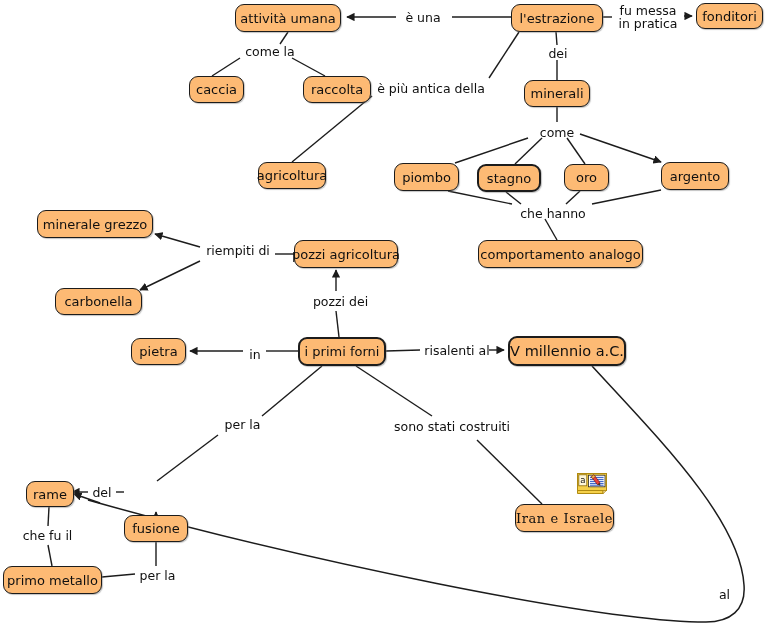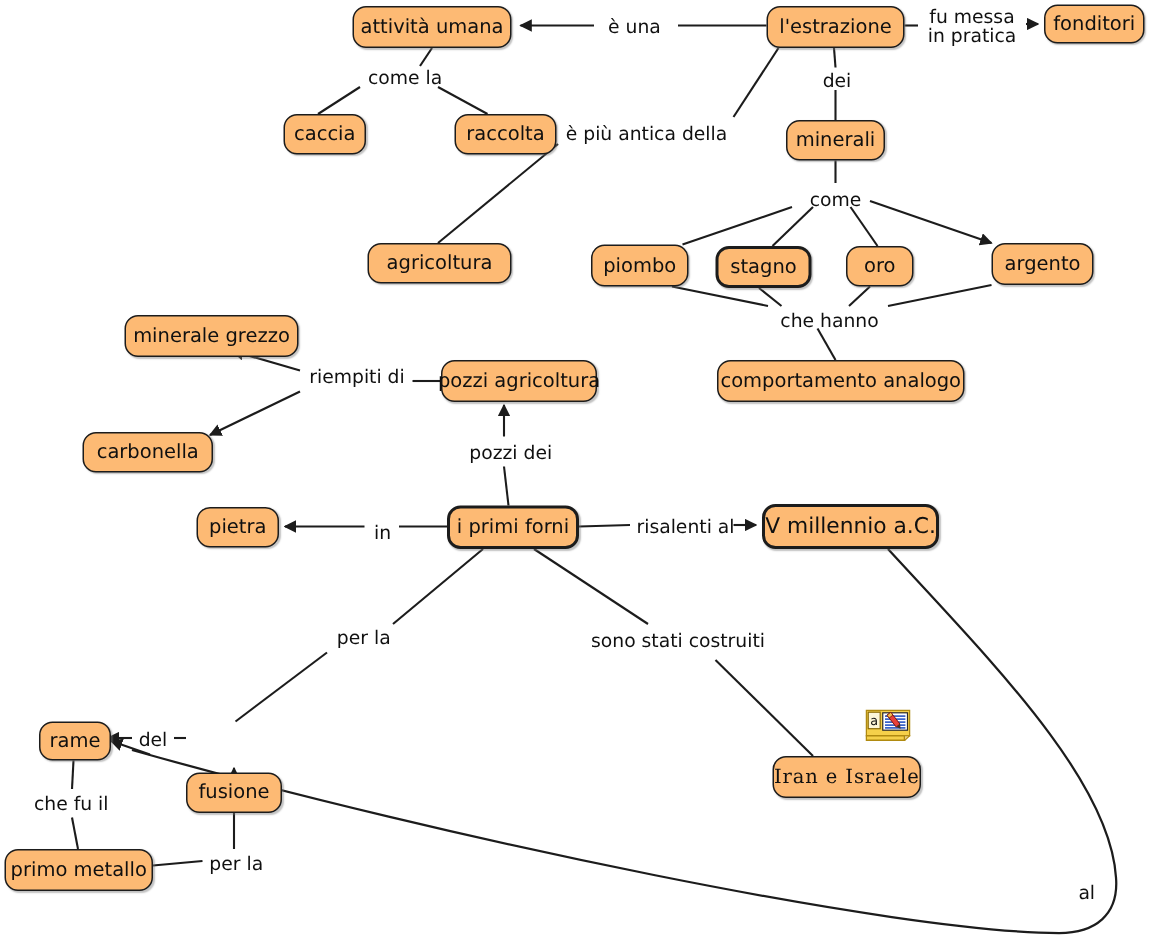--- a/index.html
+++ b/index.html
@@ -155,36 +155,36 @@
   </div>
   <div class="node" style="left:189px;top:76px;width:55px;height:27px;">
     <span>caccia</span>
   </div>
   <div class="node" style="left:303px;top:76px;width:68px;height:27px;">
     <span>raccolta</span>
   </div>
   <div class="node" style="left:524px;top:80px;width:66px;height:27px;">
     <span>minerali</span>
   </div>
-  <div class="node" style="left:245px;top:162px;width:96px;height:27px;">
+  <div class="node" style="left:258px;top:162px;width:68px;height:27px;">
     <span>agricoltura</span>
   </div>
   <div class="node" style="left:394px;top:163px;width:65px;height:28px;">
     <span>piombo</span>
   </div>
   <div class="node thick" style="left:477px;top:164px;width:64px;height:28px;">
     <span>stagno</span>
   </div>
   <div class="node" style="left:564px;top:164px;width:45px;height:27px;">
     <span>oro</span>
   </div>
   <div class="node" style="left:661px;top:162px;width:68px;height:28px;">
     <span>argento</span>
   </div>
-  <div class="node" style="left:37px;top:210px;width:116px;height:28px;margin-left:46px;">
+  <div class="node" style="left:37px;top:210px;width:116px;height:28px;">
     <span>minerale grezzo</span>
   </div>
   <div class="node" style="left:294px;top:240px;width:104px;height:28px;">
     <span>pozzi agricoltura</span>
   </div>
   <div class="node" style="left:478px;top:240px;width:165px;height:28px;">
     <span>comportamento analogo</span>
   </div>
   <div class="node" style="left:55px;top:288px;width:87px;height:27px;">
     <span>carbonella</span>

